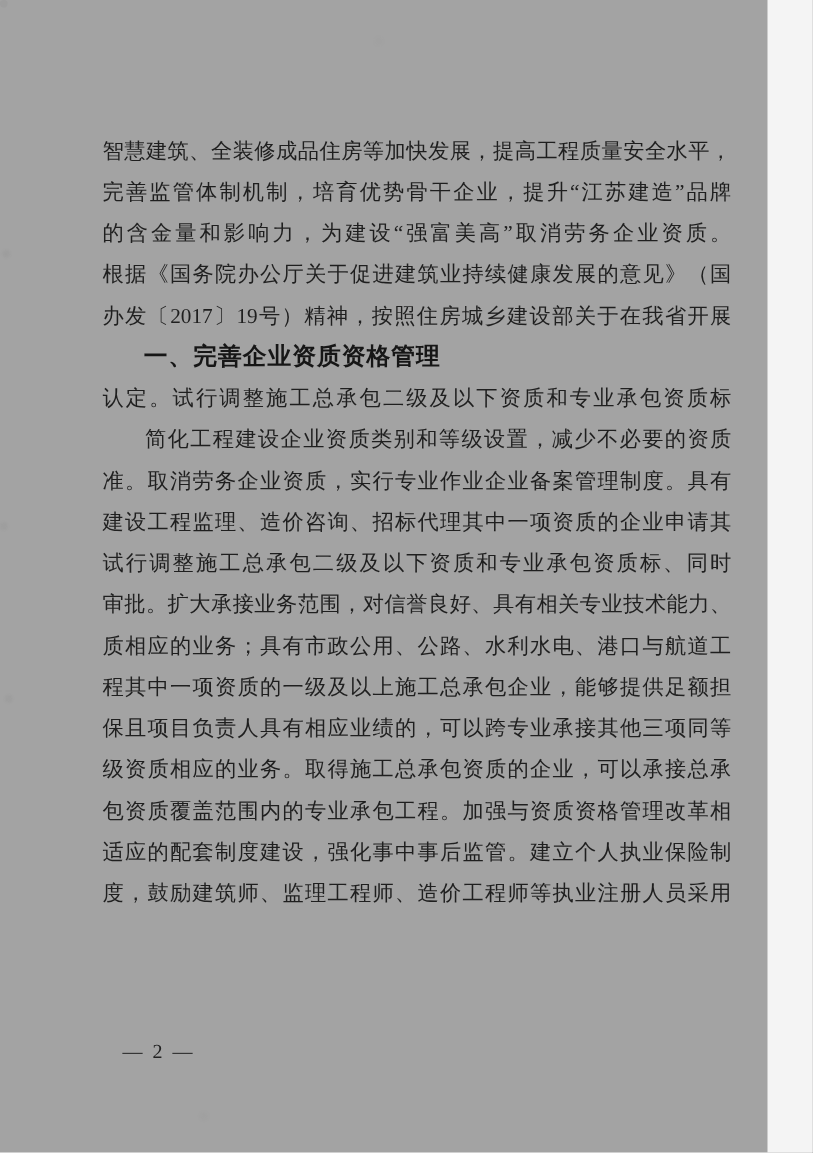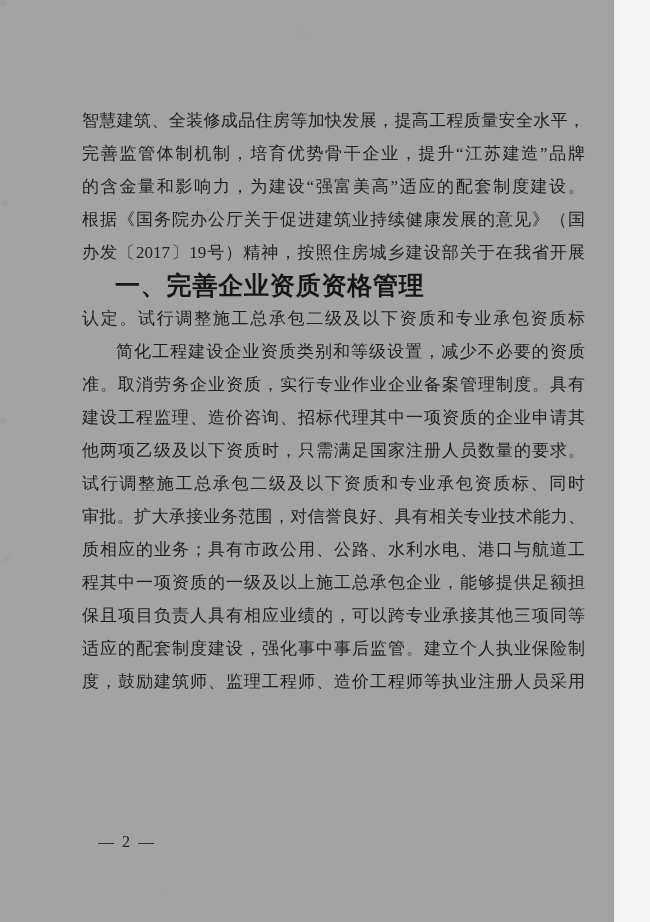--- a/index.html
+++ b/index.html
@@ -54,21 +54,21 @@
   }
   .line.para-end {
     text-align-last: left;
   }
   .line.indent {
     text-indent: 34px;
   }
   .line.heading {
     font-family: "Liberation Sans", "DejaVu Sans", sans-serif;
     font-weight: bold;
-    font-size: 25px;
+    font-size: 19px;
     letter-spacing: 0.8px;
     text-align-last: left;
     text-indent: 33px;
     color: #161616;
   }
   .footer {
     position: absolute;
     left: 98px;
     top: 833px;
     font-family: "Liberation Serif", "DejaVu Serif", serif;
@@ -78,34 +78,35 @@
   }
 </style>
 </head>
 <body>
 
 <div class="page">
   <div class="content">
 
     <div class="line">智慧建筑、全装修成品住房等加快发展，提高工程质量安全水平，</div>
     <div class="line">完善监管体制机制，培育优势骨干企业，提升“江苏建造”品牌</div>
-    <div class="line">的含金量和影响力，为建设“强富美高”适应的配套制度建设。</div>
+    <div class="line">的含金量和影响力，为建设“强富美高”取消劳务企业资质。</div>
     <div class="line">根据《国务院办公厅关于促进建筑业持续健康发展的意见》（国</div>
     <div class="line">办发〔2017〕19号）精神，按照住房城乡建设部关于在我省开展</div>
 
     <div class="line heading">一、完善企业资质资格管理</div>
 
     <div class="line">认定。试行调整施工总承包二级及以下资质和专业承包资质标</div>
     <div class="line indent">简化工程建设企业资质类别和等级设置，减少不必要的资质</div>
     <div class="line">准。取消劳务企业资质，实行专业作业企业备案管理制度。具有</div>
     <div class="line">建设工程监理、造价咨询、招标代理其中一项资质的企业申请其</div>
-    <div class="line">他两项乙级及以下资质时，只需满足国家注册人员数量的要求。</div>
     <div class="line">试行调整施工总承包二级及以下资质和专业承包资质标、同时</div>
     <div class="line">审批。扩大承接业务范围，对信誉良好、具有相关专业技术能力、</div>
     <div class="line">质相应的业务；具有市政公用、公路、水利水电、港口与航道工</div>
     <div class="line">程其中一项资质的一级及以上施工总承包企业，能够提供足额担</div>
     <div class="line">保且项目负责人具有相应业绩的，可以跨专业承接其他三项同等</div>
+    <div class="line">级资质相应的业务。取得施工总承包资质的企业，可以承接总承</div>
+    <div class="line">包资质覆盖范围内的专业承包工程。加强与资质资格管理改革相</div>
     <div class="line">适应的配套制度建设，强化事中事后监管。建立个人执业保险制</div>
     <div class="line">度，鼓励建筑师、监理工程师、造价工程师等执业注册人员采用</div>
   </div>
 
   <div class="footer">— 2 —</div>
 </div>
 
 </body></html>

